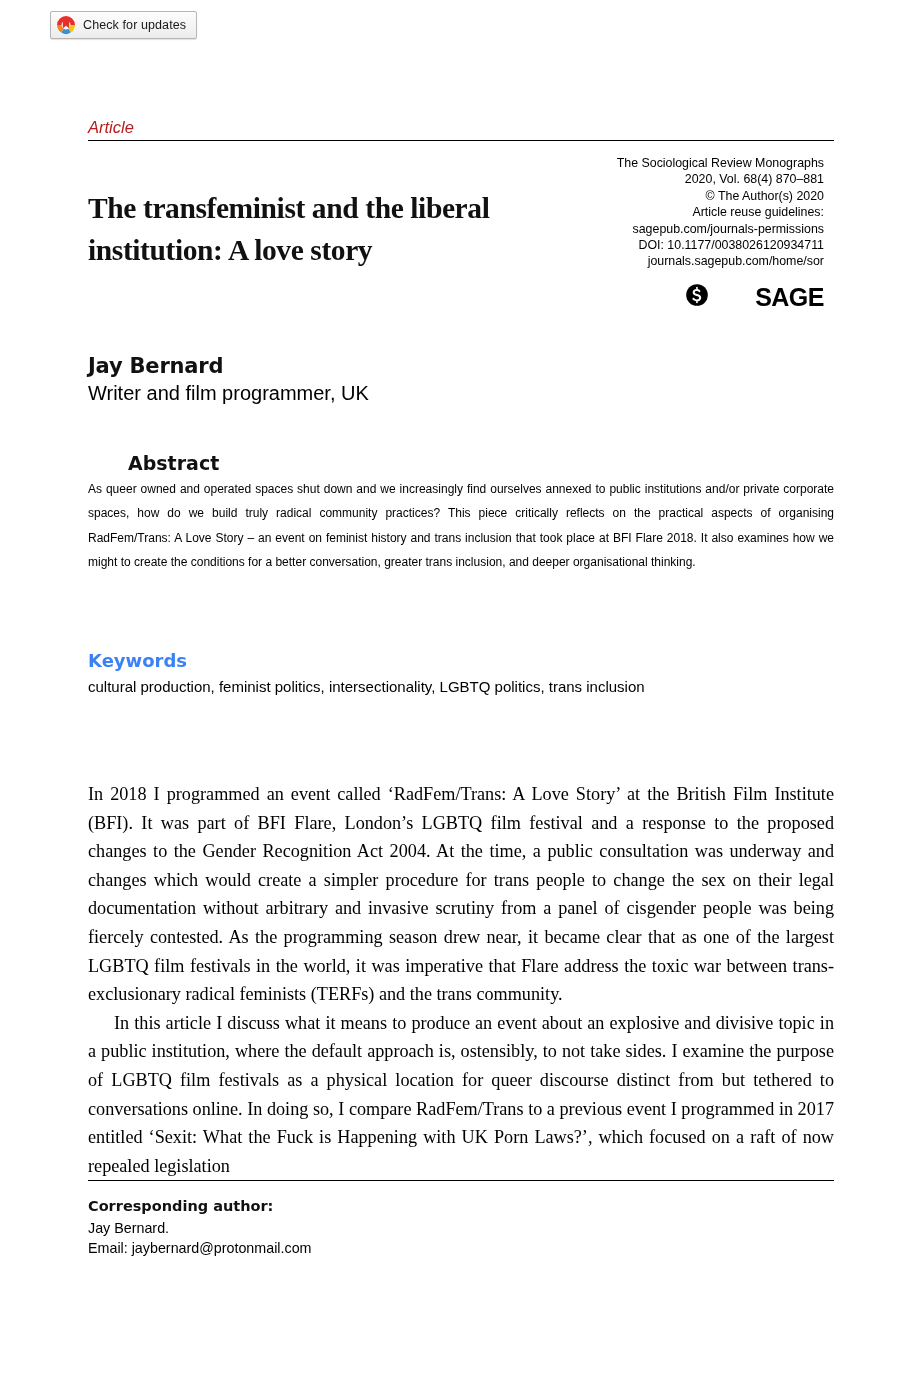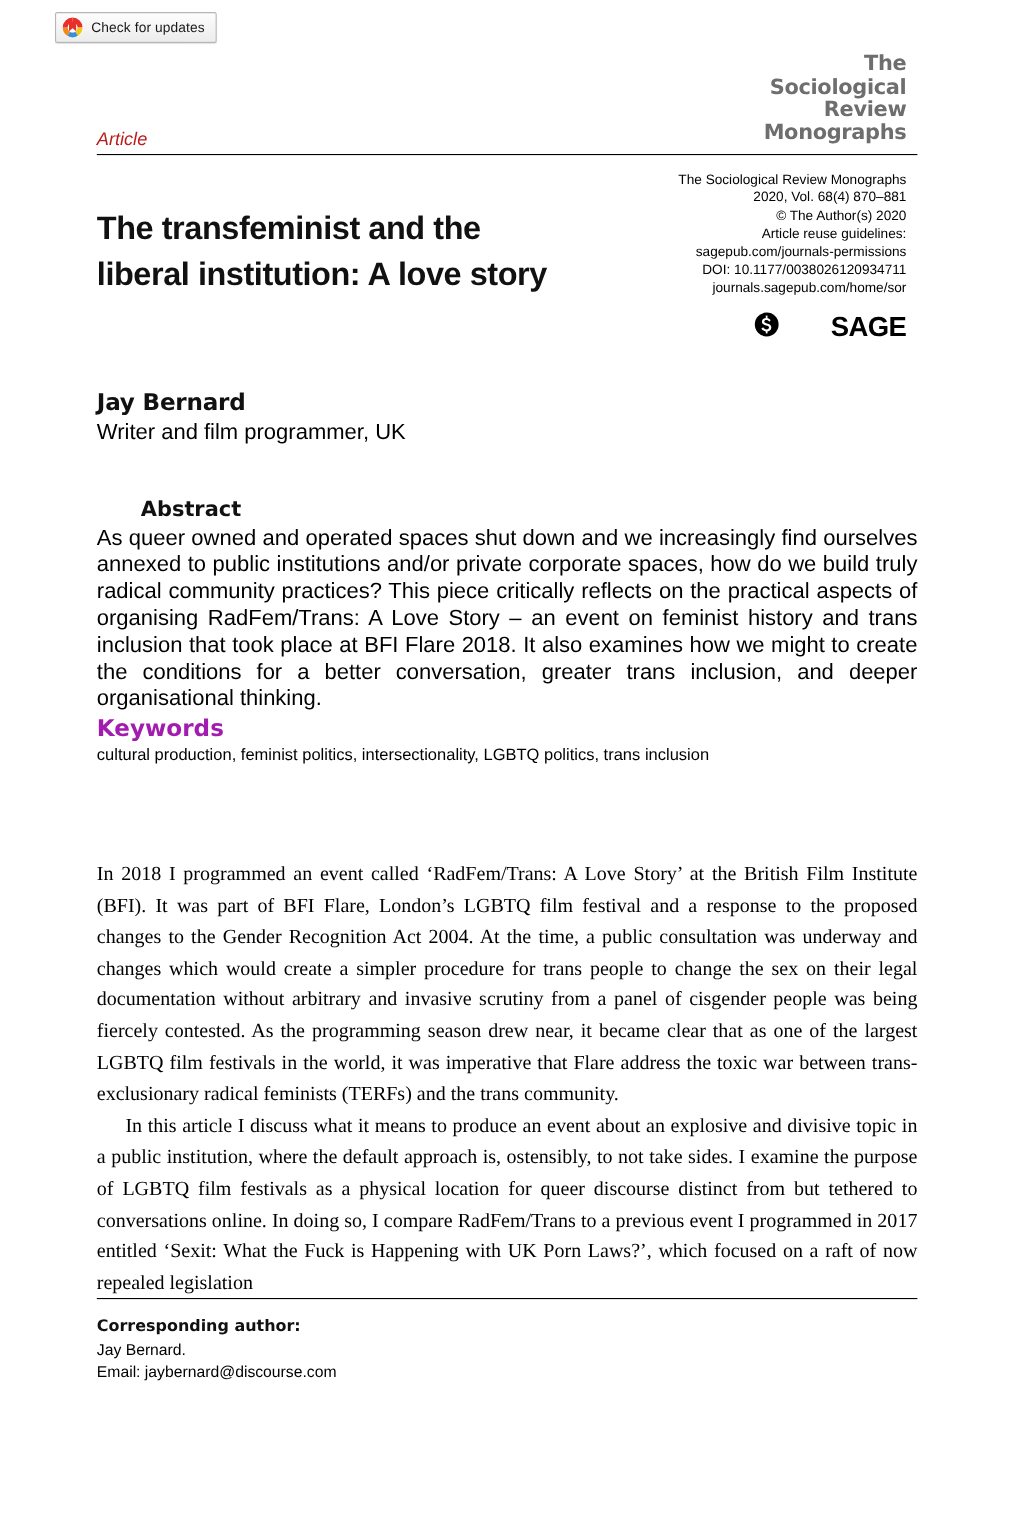--- a/index.html
+++ b/index.html
@@ -81,21 +81,21 @@
     height: 1px;
     background: #000;
   }
 
   
   .title {
     position: absolute;
     left: 88px;
     top: 167px;
     width: 430px;
-    font-family: Liberation Sans, sans-serif;
+    font-family: Liberation Serif, serif;
     font-weight: bold;
     font-size: 29.5px;
     line-height: 42px;
     letter-spacing: -0.4px;
     color: #111;
   }
 
   
   .citation {
     position: absolute;
@@ -155,35 +155,35 @@
     font-weight: bold;
     font-size: 19px;
     color: #111;
     margin-left: 40px;
   }
   .abstract-body {
     position: absolute;
     left: 88px;
     top: 477px;
     width: 746px;
-    font-size: 20px;
+    font-size: 12px;
     line-height: 24.4px;
     text-align: justify;
     color: #000;
   }
 
   
   .keywords-heading {
     position: absolute;
     left: 88px;
     top: 650px;
     font-family: "DejaVu Sans", sans-serif;
     font-weight: bold;
-    font-size: 21px;
-    color: #a21caf;
+    font-size: 18px;
+    color: #3b82f6;
   }
   .keywords-body {
     position: absolute;
     left: 88px;
     top: 675px;
     width: 746px;
     font-size: 15px;
     line-height: 24px;
     color: #000;
   }
@@ -249,26 +249,20 @@
         <path d="M38 20 A18 18 0 0 1 29.7 35.2 L24.9 27.6 A9 9 0 0 0 29 20 Z" fill="#f5c518"></path>
         <path d="M29.7 35.2 A18 18 0 0 1 10.3 35.2 L15.1 27.6 A9 9 0 0 0 24.9 27.6 Z" fill="#3b8fd4"></path>
         <path d="M10.3 35.2 A18 18 0 0 1 2 20 L11 20 A9 9 0 0 0 15.1 27.6 Z" fill="#f08a1e"></path>
         <path d="M2 20 A18 18 0 0 1 20 2 L20 11 A9 9 0 0 0 11 20 Z" fill="#e8302a"></path>
         <path d="M13.5 9 L26.5 9 L26.5 27 L20 21.5 L13.5 27 Z" fill="#e8302a"></path>
       </svg>
     </span>
     <span class="crossmark-label">Check for updates</span>
   </div>
 
-  <div class="journal-mark">
-    <div>The</div>
-    <div>Sociological</div>
-    <div>Review</div>
-    <div>Monographs</div>
-  </div>
 
   <div class="article-label">Article</div>
   <div class="head-rule"></div>
 
   <h1 class="title">The transfeminist and the liberal institution: A love story</h1>
 
   <div class="citation">
     <div>The Sociological Review Monographs</div>
     <div>2020, Vol. 68(4) 870–881</div>
     <div>© The Author(s) 2020</div>
@@ -300,15 +294,15 @@
   <div class="keywords-body">cultural production, feminist politics, intersectionality, LGBTQ politics, trans inclusion</div>
 
   <div class="body-text">
     <p>In 2018 I programmed an event called ‘RadFem/Trans: A Love Story’ at the British Film Institute (BFI). It was part of BFI Flare, London’s LGBTQ film festival and a response to the proposed changes to the Gender Recognition Act 2004. At the time, a public consultation was underway and changes which would create a simpler procedure for trans people to change the sex on their legal documentation without arbitrary and invasive scrutiny from a panel of cisgender people was being fiercely contested. As the programming season drew near, it became clear that as one of the largest LGBTQ film festivals in the world, it was imperative that Flare address the toxic war between trans-exclusionary radical feminists (TERFs) and the trans community.</p>
     <p class="indent">In this article I discuss what it means to produce an event about an explosive and divisive topic in a public institution, where the default approach is, ostensibly, to not take sides. I examine the purpose of LGBTQ film festivals as a physical location for queer discourse distinct from but tethered to conversations online. In doing so, I compare RadFem/Trans to a previous event I programmed in 2017 entitled ‘Sexit: What the Fuck is Happening with UK Porn Laws?’, which focused on a raft of now repealed legislation</p>
   </div>
 
   <div class="foot-rule"></div>
   <div class="corr-heading">Corresponding author:</div>
   <div class="corr-line1">Jay Bernard.</div>
-  <div class="corr-line2">Email: jaybernard@discourse.com</div>
+  <div class="corr-line2">Email: jaybernard@protonmail.com</div>
 
 </div>
 
 </body></html>

